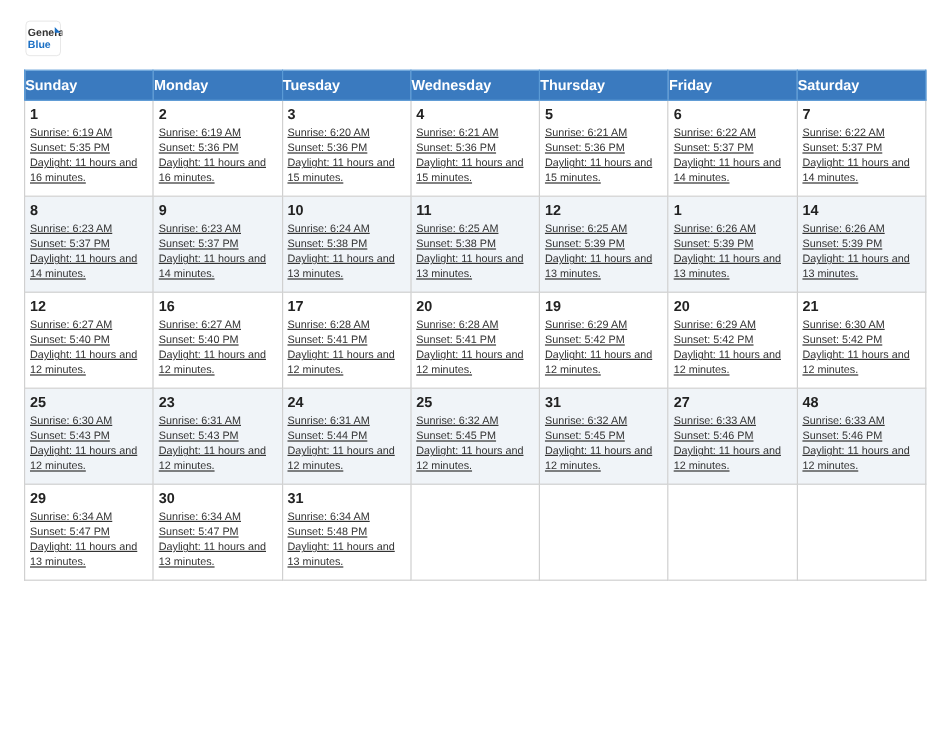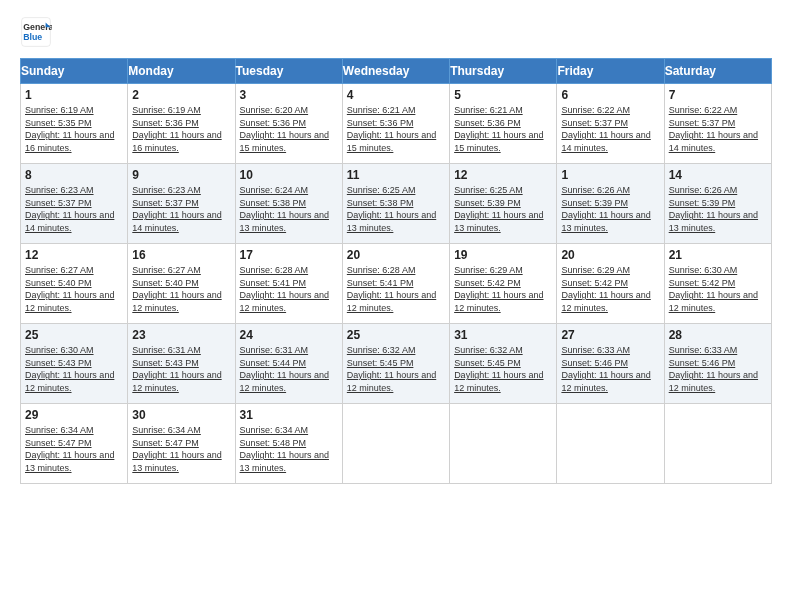--- a/index.html
+++ b/index.html
@@ -232,21 +232,21 @@
       </td>
           <td>
         <span class="day-num">31</span>
         <span class="day-info">Sunrise: 6:32 AM<br>Sunset: 5:45 PM<br>Daylight: 11 hours and 12 minutes.</span>
       </td>
           <td>
         <span class="day-num">27</span>
         <span class="day-info">Sunrise: 6:33 AM<br>Sunset: 5:46 PM<br>Daylight: 11 hours and 12 minutes.</span>
       </td>
           <td>
-        <span class="day-num">28</span>
+        <span class="day-num">48</span>
         <span class="day-info">Sunrise: 6:33 AM<br>Sunset: 5:46 PM<br>Daylight: 11 hours and 12 minutes.</span>
       </td>
         </tr>
         <tr>
           <td>
         <span class="day-num">29</span>
         <span class="day-info">Sunrise: 6:34 AM<br>Sunset: 5:47 PM<br>Daylight: 11 hours and 13 minutes.</span>
       </td>
           <td>
         <span class="day-num">30</span>

